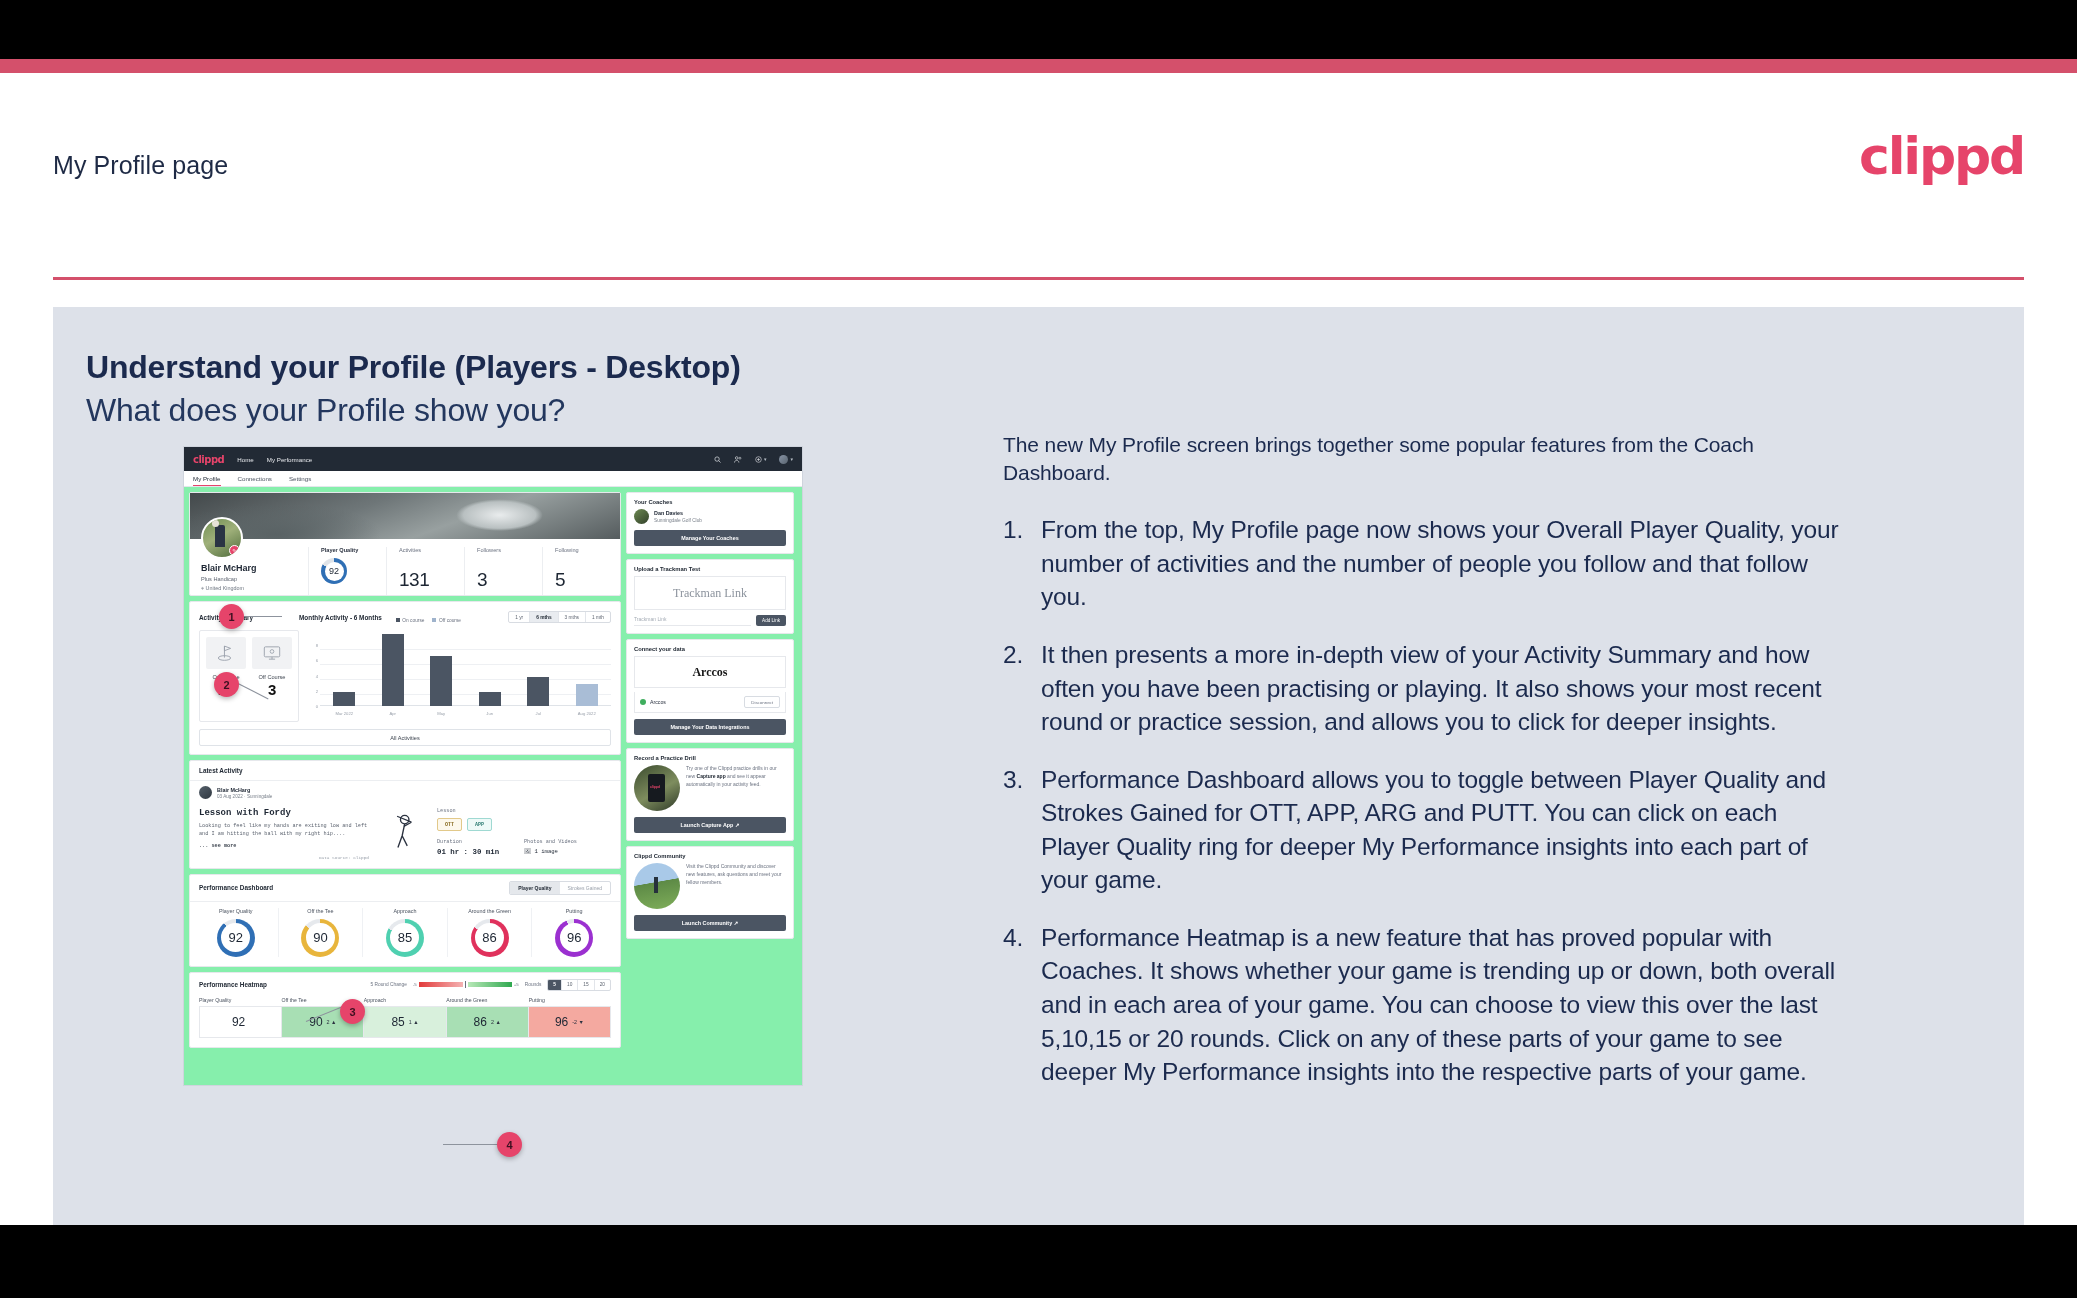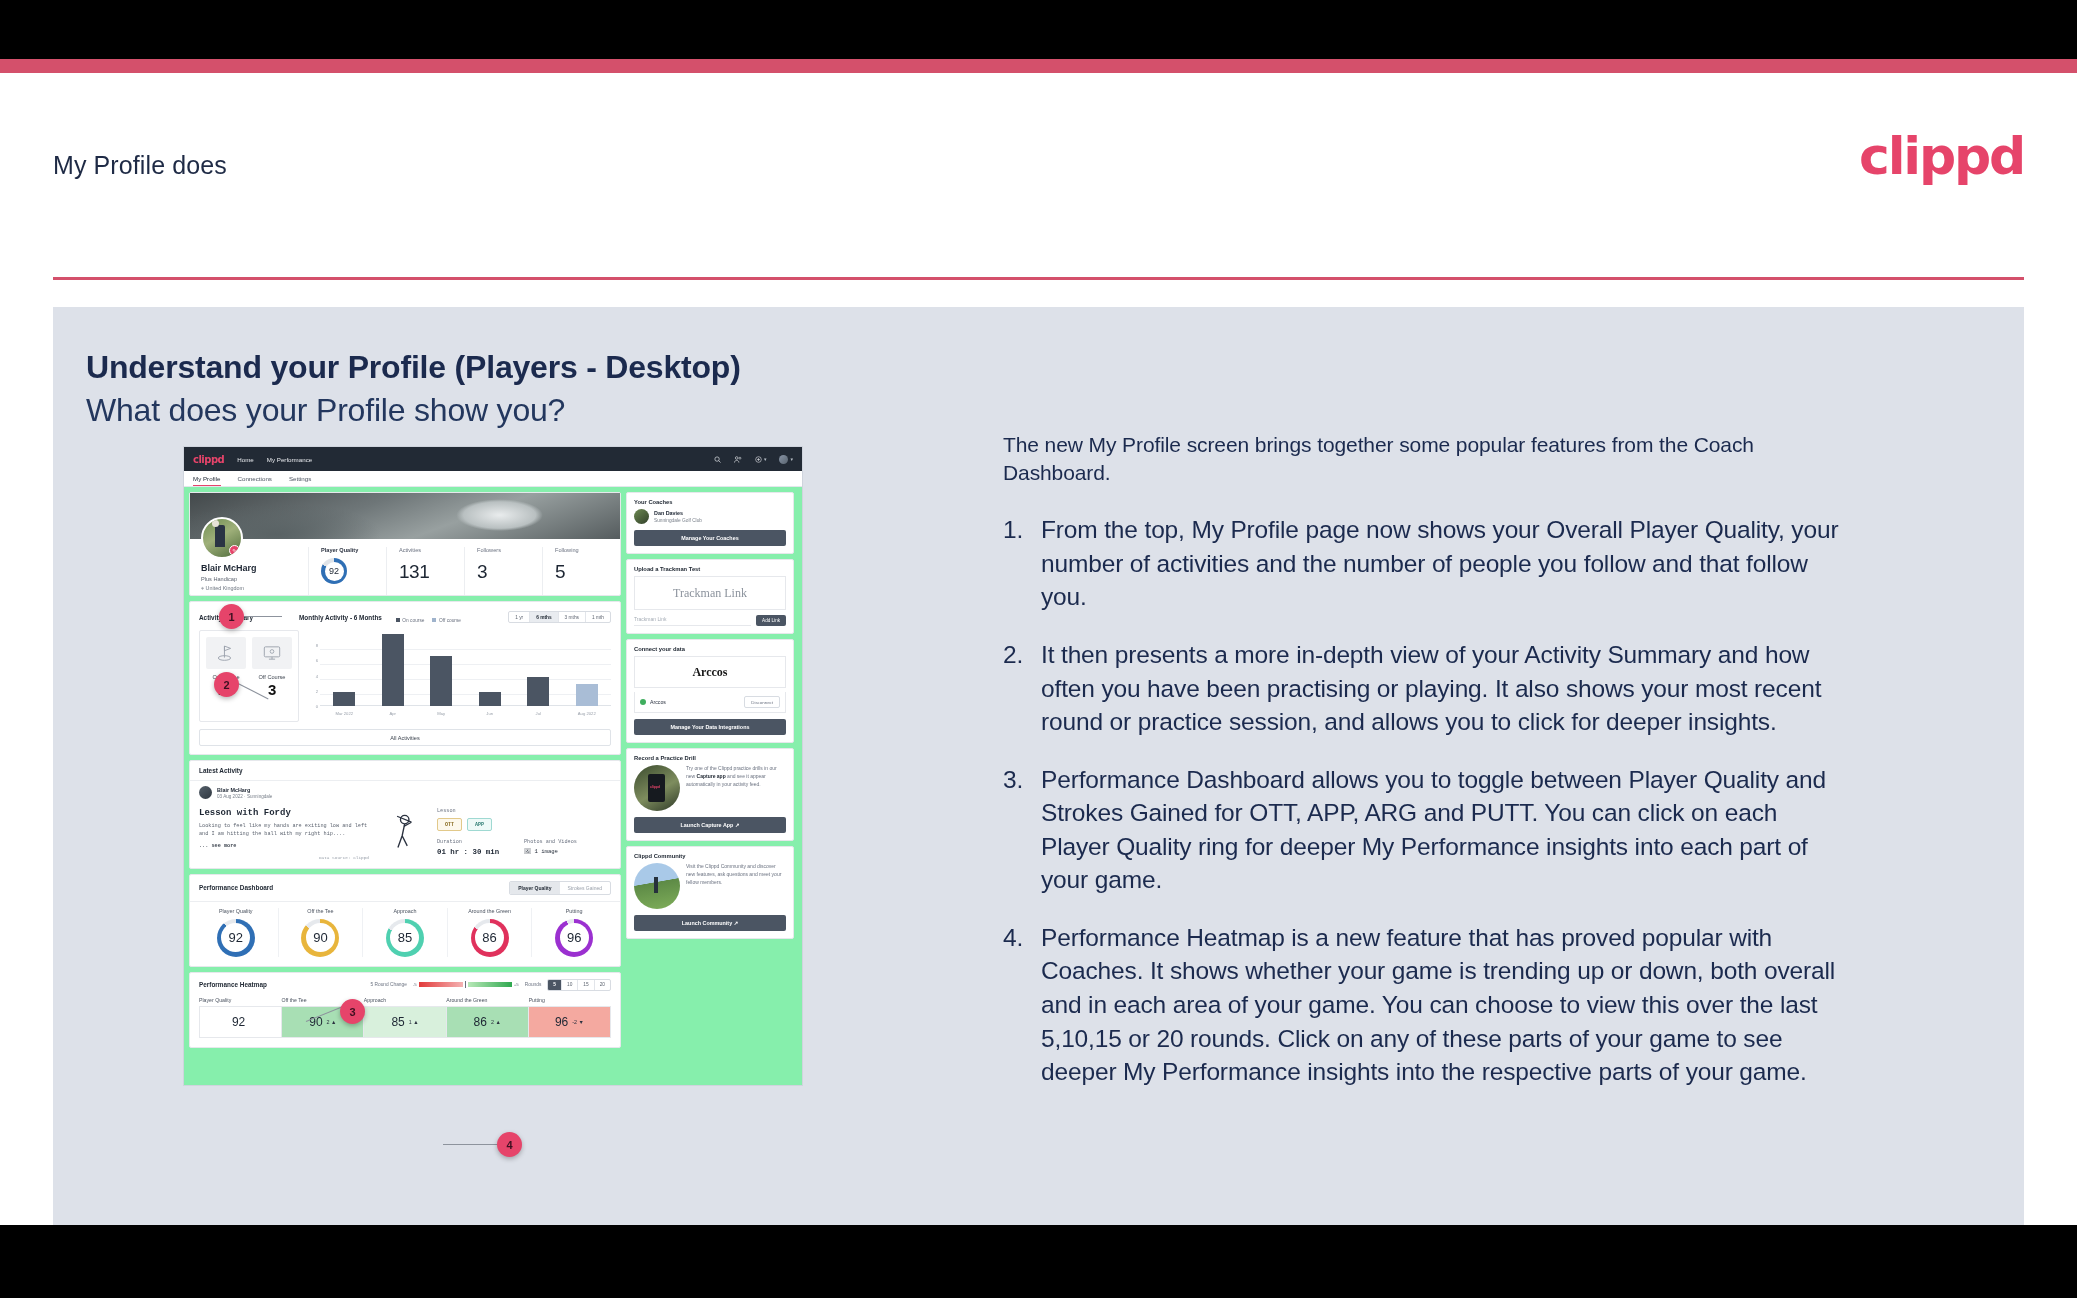--- a/index.html
+++ b/index.html
@@ -95,21 +95,21 @@
   .pf-sub  { font-size:5.6px; color:#5d6470; margin-top:3px; }
   .pf-loc  { font-size:5.4px; color:#6e7681; margin-top:3px; }
   .stats { flex:1; display:flex; padding-top:8px; }
   .stat { flex:1; border-left:1px solid #eceef1; padding-left:12px; }
   .stat .lbl { font-size:5.6px; color:#6b7280; }
   .stat .ring { width:26px; height:26px; border-radius:50%; margin-top:5px;
                 background: conic-gradient(#2f6fb5 0deg 300deg, #dfe3e8 300deg 360deg);
                 display:flex; align-items:center; justify-content:center; }
   .stat .ring span { width:19px; height:19px; border-radius:50%; background:#fff; display:flex;
                      align-items:center; justify-content:center; font-size:9px; color:#1d2633; font-weight:500; }
-  .stat .big { font-size:19px; color:#1d2633; margin-top:8px; font-weight:400; letter-spacing:-.5px;}
+  .stat .big { font-size:19px; color:#1d2633; margin-top:16px; font-weight:400; letter-spacing:-.5px;}
   .stat.pq .lbl { font-weight:700; color:#2b3240; }
 
   
   .as-head { display:flex; align-items:center; padding:6px 9px 4px; }
   .as-title { font-size:6.4px; font-weight:700; color:#222a35; width:100px;}
   .as-chart-title { font-size:6.4px; font-weight:600; color:#222a35; }
   .legend { display:flex; gap:8px; margin-left:14px; }
   .legend i { display:inline-block; width:4px; height:4px; margin-right:2.5px; }
   .legend span { font-size:4.8px; color:#6b7280; }
   .lg-on i { background:#4b5563; } .lg-off i { background:#9fb3cc; }
@@ -258,21 +258,21 @@
 </head>
 <body>
 
 <div class="slide-root">
   <div class="top-black"></div>
   <div class="top-pink"></div>
 
   <div class="page">
 
     <div class="page-header">
-      <div class="page-title">My Profile does</div>
+      <div class="page-title">My Profile page</div>
       <div class="brand-logo">clippd</div>
     </div>
     <div class="header-rule"></div>
 
     <div class="panel">
 
       <div class="deck-title">
         <h1>Understand your Profile (Players - Desktop)</h1>
         <h2>What does your Profile show you?</h2>
       </div>

